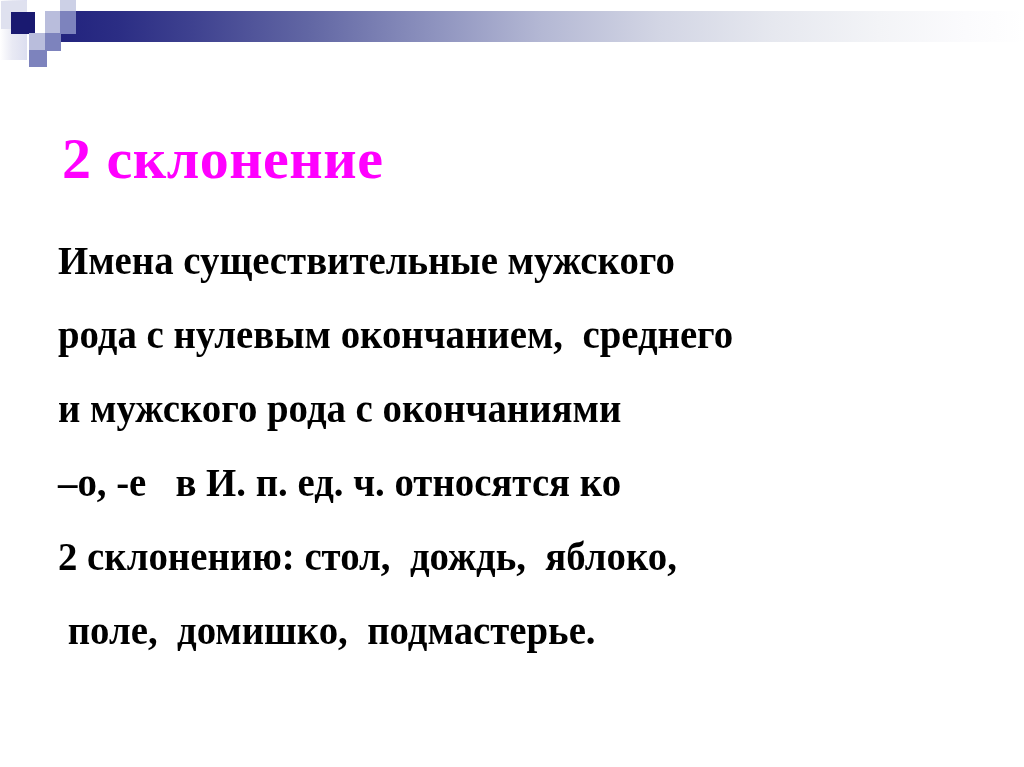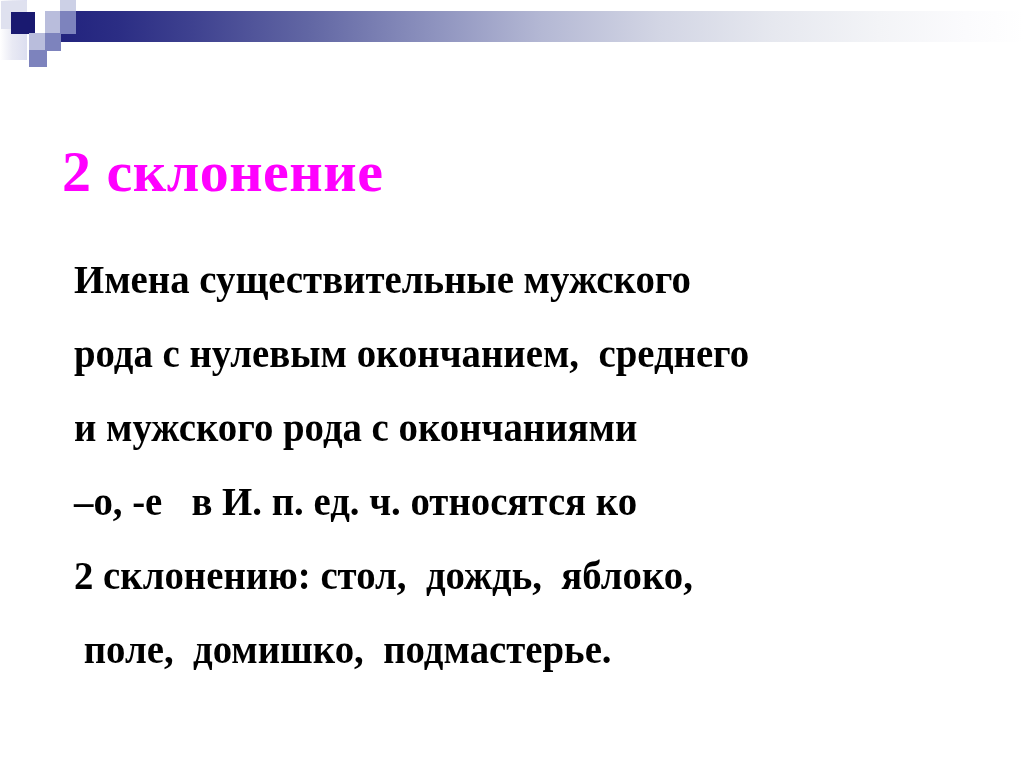--- a/index.html
+++ b/index.html
@@ -72,37 +72,36 @@
   .sq-navy      { background: #191970; }
   .sq-mid       { background: #7d83bd; }
   .sq-light     { background: #b9bddc; }
   .sq-pale      { background: #ccd0e6; }
   .sq-paler     { background: #dfe1ef; }
 
   
   .title {
     position: absolute;
     left: 62px;
-    top: 101px;
+    top: 88px;
     font-family: "Liberation Serif", "DejaVu Serif", serif;
     font-size: 58px;
     font-weight: bold;
     color: #ff00ff;
     letter-spacing: 0.5px;
     white-space: nowrap;
     line-height: 1.1;
   }
 
   
   .body-block {
     position: absolute;
     left: 58px;
-    top: 243px;
+    top: 224px;
     width: 930px;
-    margin-left: 16px;
   }
 
   .body-line {
     font-family: "Liberation Serif", "DejaVu Serif", serif;
     font-size: 40px;
     font-weight: bold;
     color: #000000;
     line-height: 74px;
     height: 74px;
     white-space: pre;

